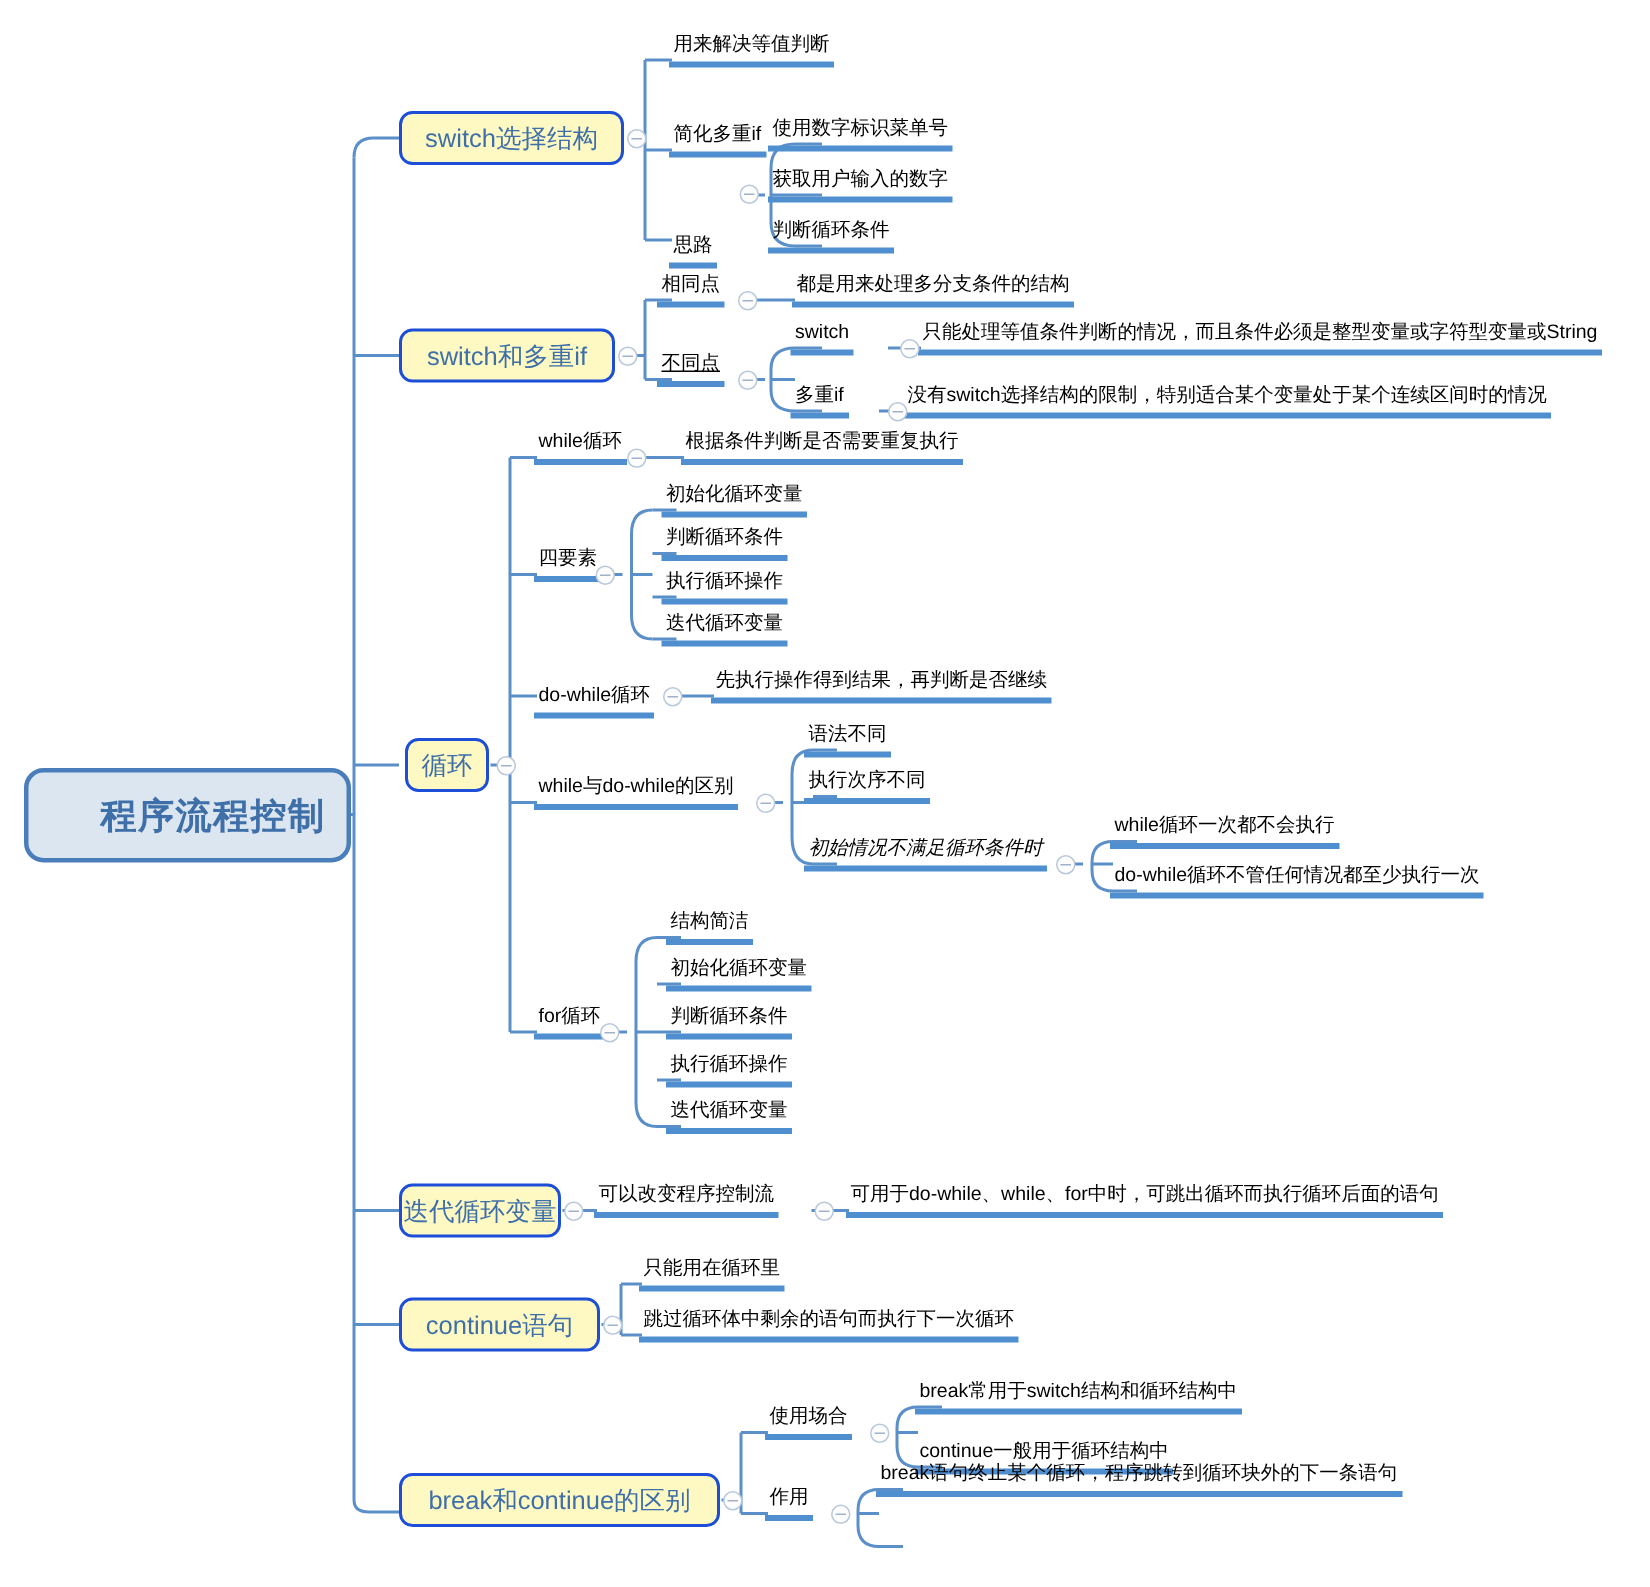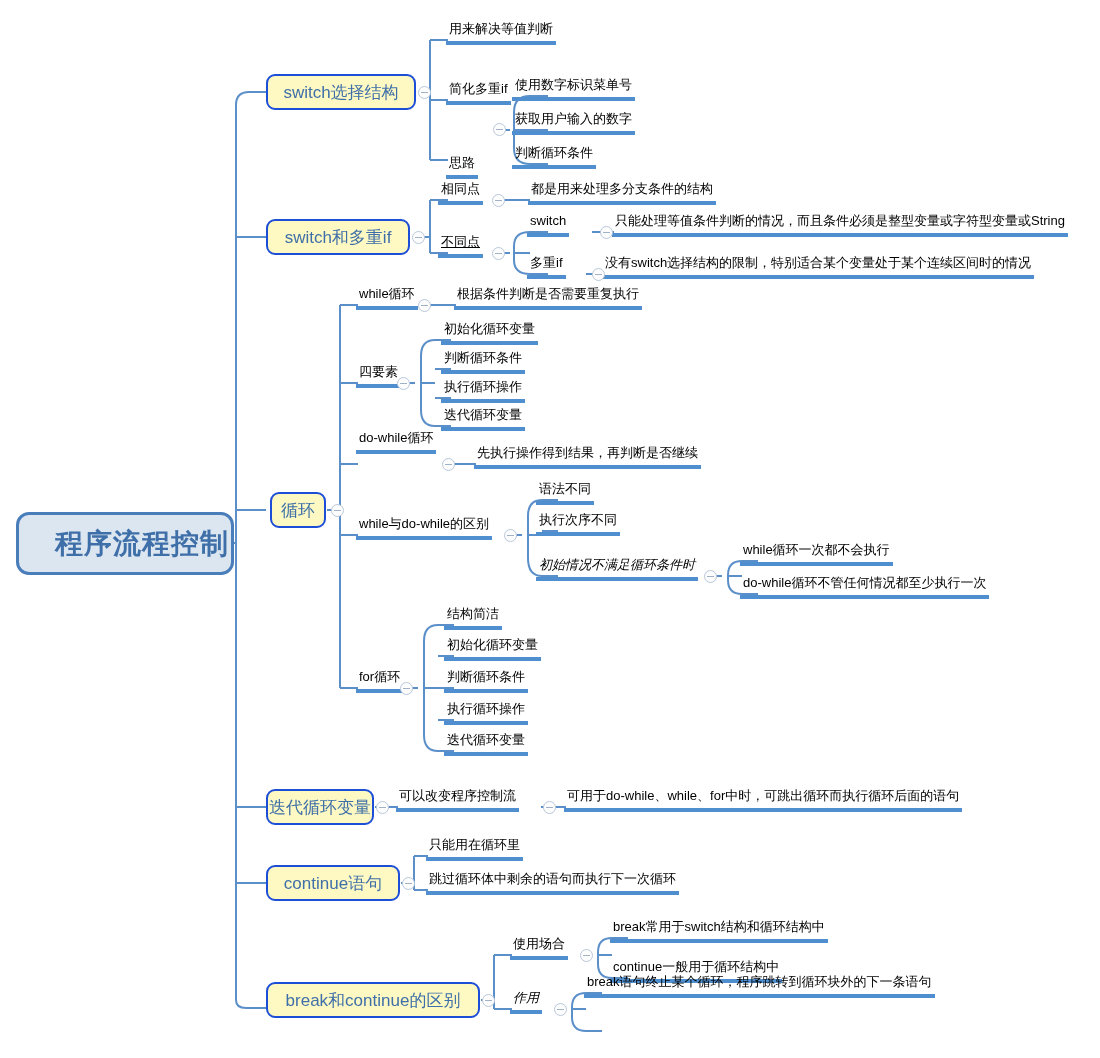--- a/index.html
+++ b/index.html
@@ -36,21 +36,21 @@
     width: 218px;
     height: 63px;
     box-sizing: border-box;
     background: #dce6f1;
     border: 3px solid #4a7ebb;
     border-radius: 13px;
     display: flex;
     align-items: center;
     justify-content: center;
     color: #3f6fa8;
-    font-size: 28px;
+    font-size: 24px;
     font-weight: bold;
     letter-spacing: 1px;
     z-index: 5;
     padding-left: 34px;
   }
 
   
   .branch-node {
     position: absolute;
     box-sizing: border-box;
@@ -258,21 +258,21 @@
   <div class="toggle" style="left:418px; top:299px;"></div>
   <div class="u-node" style="left:454px; top:284px;">根据条件判断是否需要重复执行</div>
 
   <div class="u-node" style="left:356px; top:362px;">四要素</div>
   <div class="toggle" style="left:397px; top:377px;"></div>
   <div class="u-node" style="left:441px; top:319px;">初始化循环变量</div>
   <div class="u-node" style="left:441px; top:348px;">判断循环条件</div>
   <div class="u-node" style="left:441px; top:377px;">执行循环操作</div>
   <div class="u-node" style="left:441px; top:405px;">迭代循环变量</div>
 
-  <div class="u-node" style="left:356px; top:428px;">do-while循环</div>
+  <div class="u-node" style="left:356px; top:453px;">do-while循环</div>
   <div class="toggle" style="left:442px; top:458px;"></div>
   <div class="u-node" style="left:474px; top:443px;">先执行操作得到结果，再判断是否继续</div>
 
   <div class="u-node" style="left:356px; top:514px;">while与do-while的区别</div>
   <div class="toggle" style="left:504px; top:529px;"></div>
   <div class="u-node" style="left:536px; top:479px;">语法不同</div>
   <div class="u-node" style="left:536px; top:510px;">执行次序不同</div>
   <div class="u-node" style="left:536px; top:555px;font-style:italic;">初始情况不满足循环条件时</div>
   <div class="toggle" style="left:704px; top:570px;"></div>
   <div class="u-node" style="left:740px; top:540px;">while循环一次都不会执行</div>
@@ -298,17 +298,17 @@
   <div class="u-node" style="left:426px; top:869px;">跳过循环体中剩余的语句而执行下一次循环</div>
 
   <div class="branch-node" style="left:266px; top:982px; width:214px; height:36px;">break和continue的区别</div>
   <div class="toggle" style="left:482px; top:994px;"></div>
 
   <div class="u-node" style="left:510px; top:934px;">使用场合</div>
   <div class="toggle" style="left:580px; top:949px;"></div>
   <div class="u-node" style="left:610px; top:957px;">continue一般用于循环结构中</div>
   <div class="u-node" style="left:610px; top:917px;">break常用于switch结构和循环结构中</div>
 
-  <div class="u-node" style="left:510px; top:988px;font-style:italic;">作用</div>
+  <div class="u-node" style="left:510px; top:988px;">作用</div>
   <div class="toggle" style="left:554px; top:1003px;"></div>
   <div class="u-node" style="left:584px; top:972px;">break语句终止某个循环，程序跳转到循环块外的下一条语句</div>
 
 </div>
 
 </body></html>

